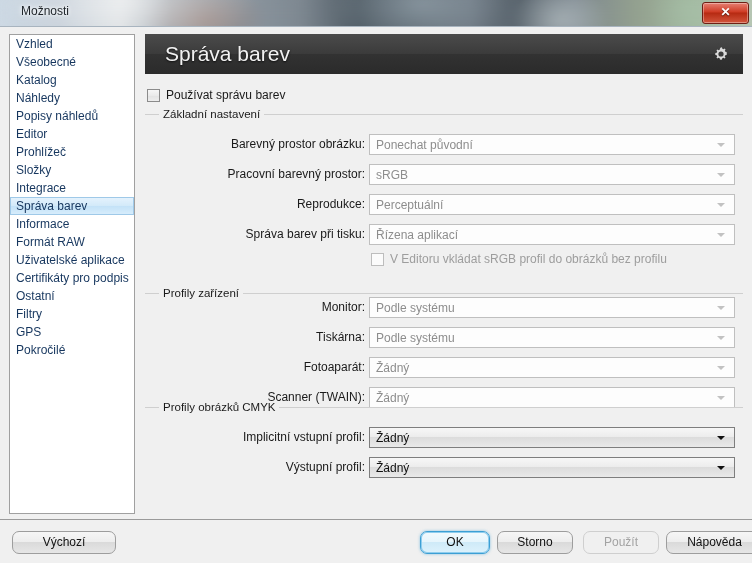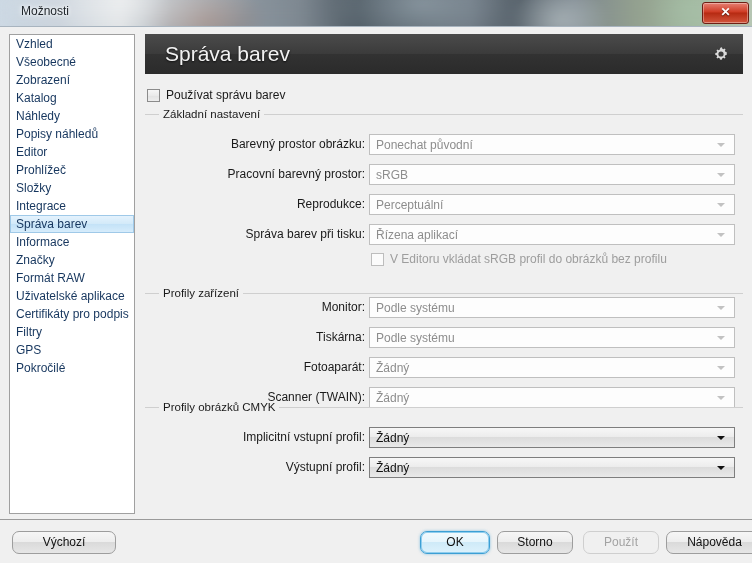--- a/index.html
+++ b/index.html
@@ -261,34 +261,33 @@
     <div id="close-button">
       <div class="x">✕</div>
     </div>
   </div>
 
   <div id="client">
 
     <div id="sidebar">
         <div class="side-item"><span>Vzhled</span></div>
         <div class="side-item"><span>Všeobecné</span></div>
-        <div class="side-item"><span>Zobrazení</span></div>
         <div class="side-item"><span>Katalog</span></div>
         <div class="side-item"><span>Náhledy</span></div>
         <div class="side-item"><span>Popisy náhledů</span></div>
         <div class="side-item"><span>Editor</span></div>
         <div class="side-item"><span>Prohlížeč</span></div>
         <div class="side-item"><span>Složky</span></div>
         <div class="side-item"><span>Integrace</span></div>
         <div class="side-item selected"><span>Správa barev</span></div>
         <div class="side-item"><span>Informace</span></div>
-        <div class="side-item"><span>Značky</span></div>
         <div class="side-item"><span>Formát RAW</span></div>
         <div class="side-item"><span>Uživatelské aplikace</span></div>
         <div class="side-item"><span>Certifikáty pro podpis</span></div>
+        <div class="side-item"><span>Ostatní</span></div>
         <div class="side-item"><span>Filtry</span></div>
         <div class="side-item"><span>GPS</span></div>
         <div class="side-item"><span>Pokročilé</span></div>
       </div>
 
     <div id="panel">
 
       <div id="panel-header">
         <div id="panel-header-title">Správa barev</div>
         <div id="panel-gear">

